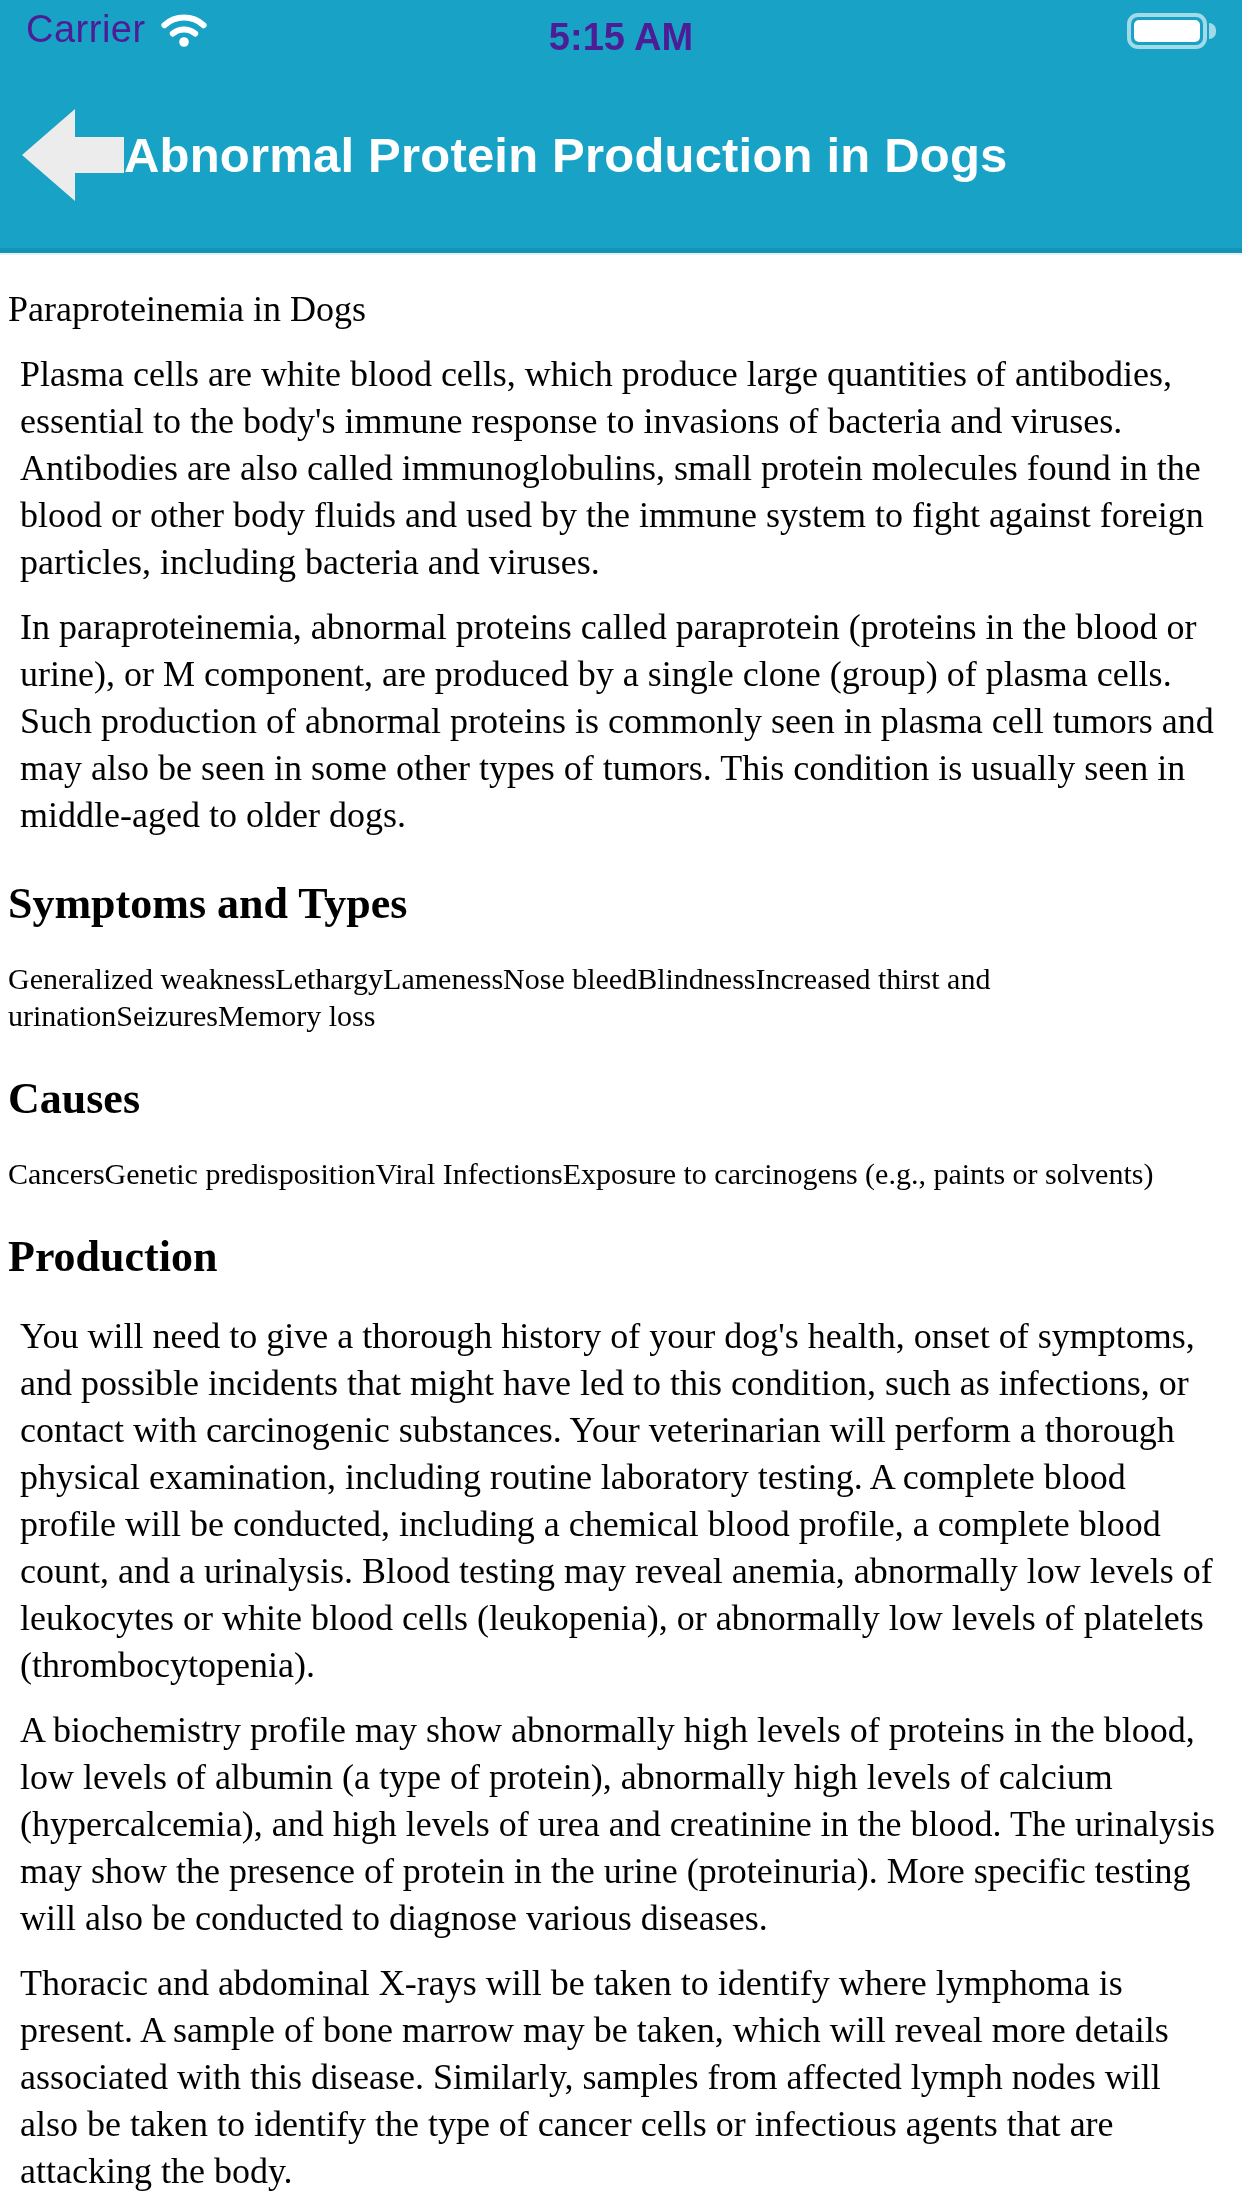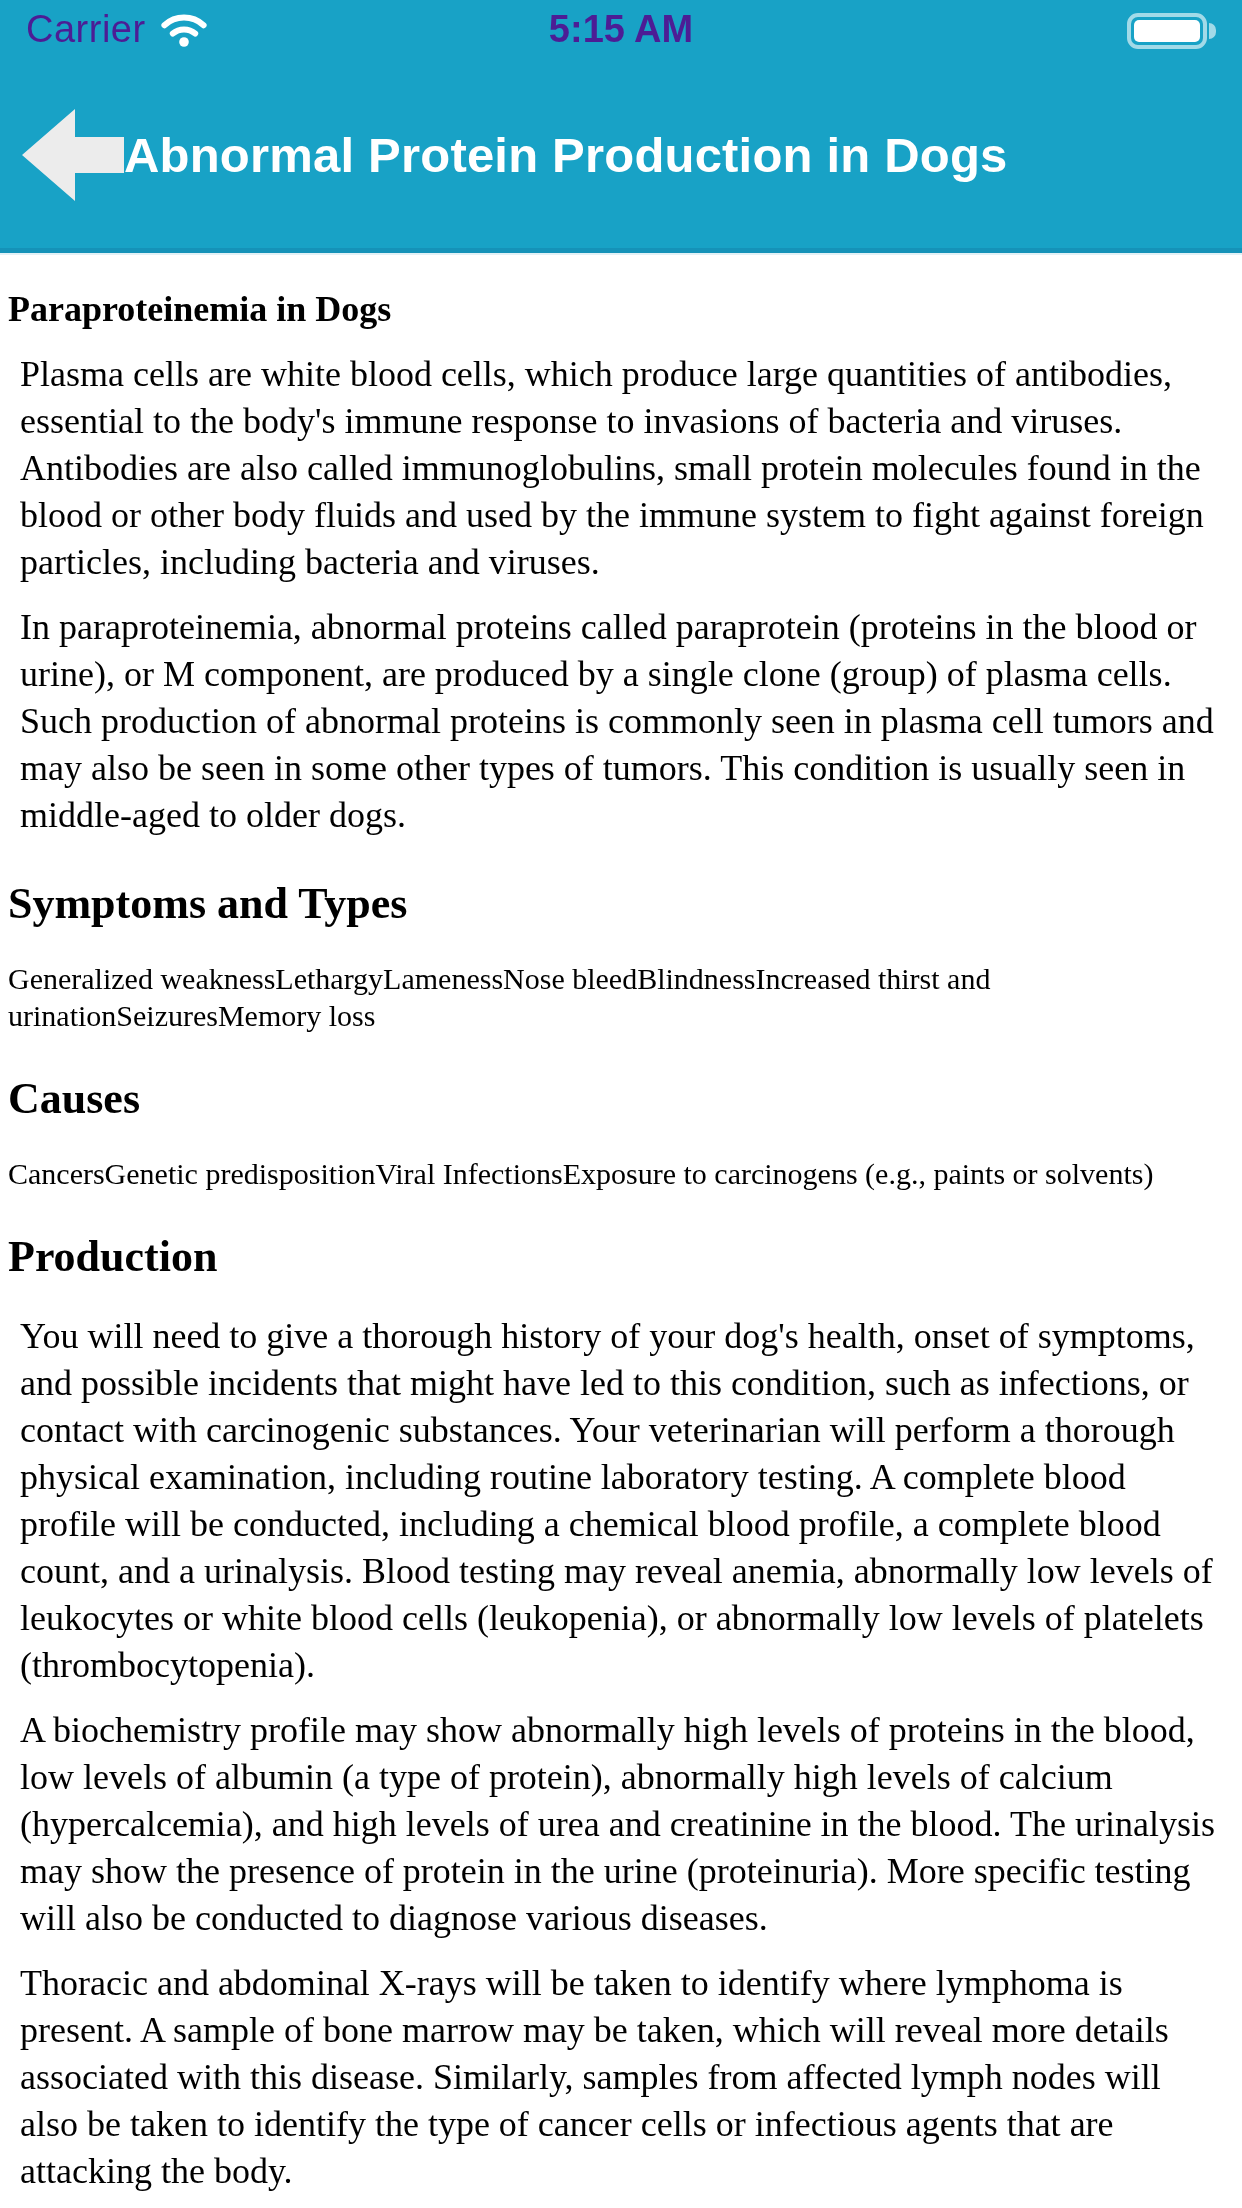--- a/index.html
+++ b/index.html
@@ -33,21 +33,21 @@
   }
   .carrier-label {
     font-size: 38px;
     font-weight: 400;
     letter-spacing: 0.5px;
   }
   .wifi-icon svg { display: block; }
   .time-label {
     position: absolute;
     left: 0; right: 0;
-    top: 8px;
+    top: 16px;
     text-align: center;
     font-size: 38px;
     font-weight: 600;
   }
   .battery {
     position: absolute;
     right: 26px;
     top: 13px;
     display: flex;
     align-items: center;
@@ -100,21 +100,21 @@
   
   .content {
     padding: 1px 8px 0 8px;
     color: var(--body-text, #000000);
     font-family: "Liberation Serif", "DejaVu Serif", serif;
   }
   .article-subtitle {
     margin: 32px 0 18px 0;
     font-size: 36px;
     line-height: 47px;
-    font-weight: 700;
+    font-weight: 400;
   }
   .para {
     margin: 18px 12px;
     font-size: 36px;
     line-height: 47px;
   }
   .section-heading {
     margin: 38px 0 30px 0;
     font-size: 44px;
     line-height: 53px;

